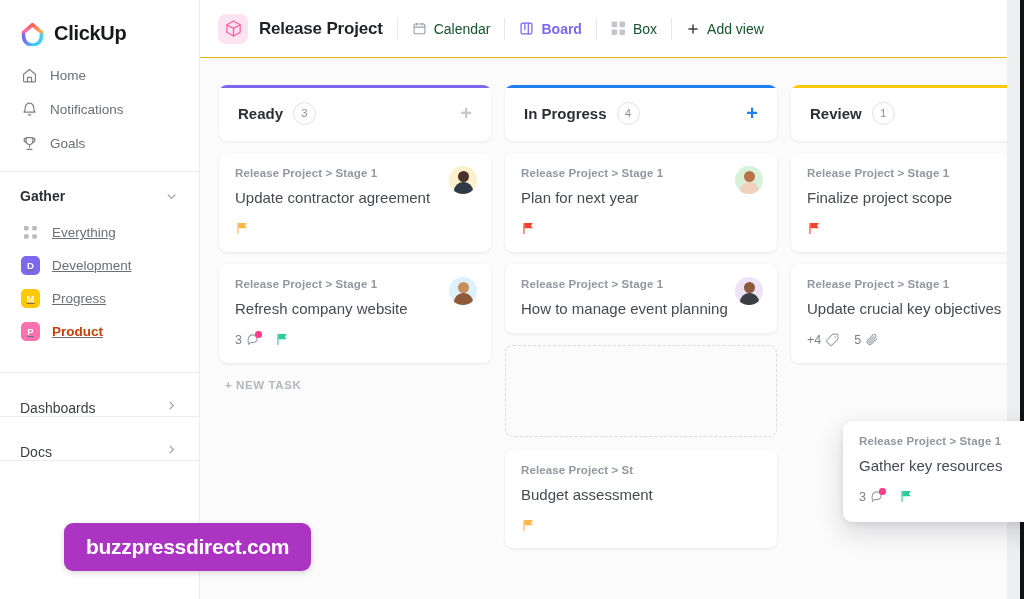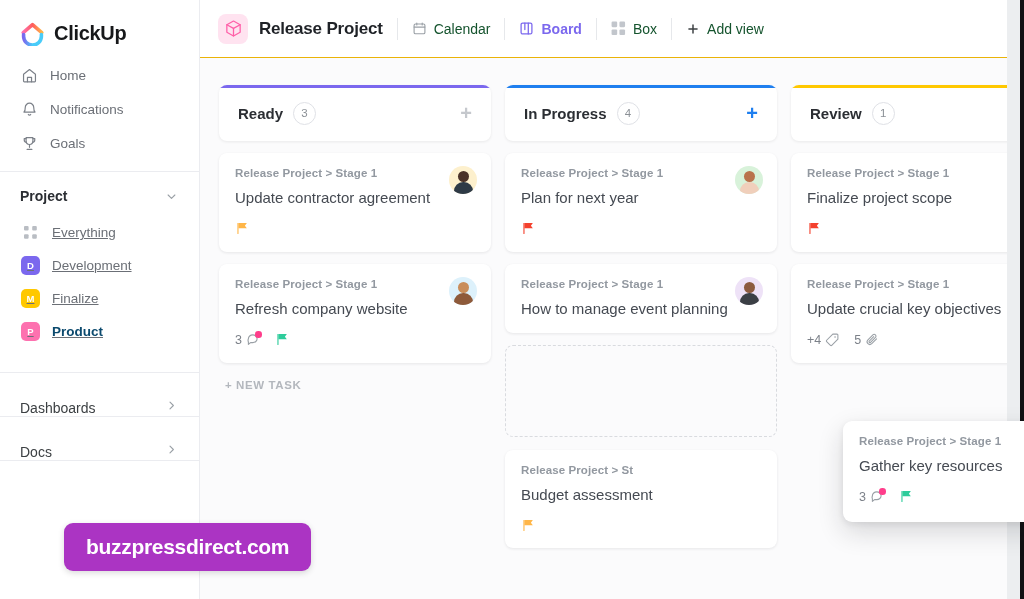--- a/index.html
+++ b/index.html
@@ -45,21 +45,21 @@
 
   .space-item {
     display:flex; align-items:center; gap:12px;
     height: 33px; padding-left: 21px; font-size: 13.5px; color:#6b6f76; cursor:pointer;text-decoration:underline;
   }
   .space-badge {
     width:19px;height:19px;border-radius:5px;flex:0 0 19px;
     display:flex;align-items:center;justify-content:center;
     color:#fff;font-size:9.5px;font-weight:bold;
   }
-  .space-item.active .space-label { color:#0c4a6e; font-weight:bold; }
+  .space-item.active .space-label { color:#c2410c; font-weight:bold; }
   .dots-ico { width:19px;height:19px;flex:0 0 19px;display:flex;align-items:center;justify-content:center;}
 
   .foot-item {
     display:flex;align-items:flex-end;justify-content:space-between;
     padding:0 20px; height:44px; font-size:14px; color:#3c4043; cursor:pointer;
     border-top:1px solid #ebecf0;
   }
 
   
   .main { flex: 1 1 auto; position: relative; background: #ffffff; height:599px; overflow:hidden; }
@@ -213,21 +213,21 @@
             <path d="M10 11.4v3.1M7.2 17h5.6"></path>
           </svg>
         </span>
         <span>Goals</span>
       </div>
     </nav>
 
     <div class="divider"></div>
 
     <div class="section-head">
-      <span class="section-title">Project</span>
+      <span class="section-title">Gather</span>
       <span class="chev">
         <svg width="15" height="15" viewBox="0 0 20 20" fill="none" stroke="#9aa0a6" stroke-width="1.5" stroke-linecap="round" stroke-linejoin="round">
             <path d="M5.5 8 L10 12.5 L14.5 8"></path>
           </svg>
       </span>
     </div>
 
     <div>
       <div class="space-item">
         <span class="dots-ico">
@@ -245,21 +245,21 @@
         <span class="space-badge" style="background:#7b68ee">
           <span>D</span>
         </span>
         <span class="space-label">Development</span>
       </div>
 
       <div class="space-item">
         <span class="space-badge" style="background:#ffc800">
           <span>M</span>
         </span>
-        <span class="space-label">Finalize</span>
+        <span class="space-label">Progress</span>
       </div>
 
       <div class="space-item active">
         <span class="space-badge" style="background:#fd71af">
           <span>P</span>
         </span>
         <span class="space-label">Product</span>
       </div>
     </div>
 

